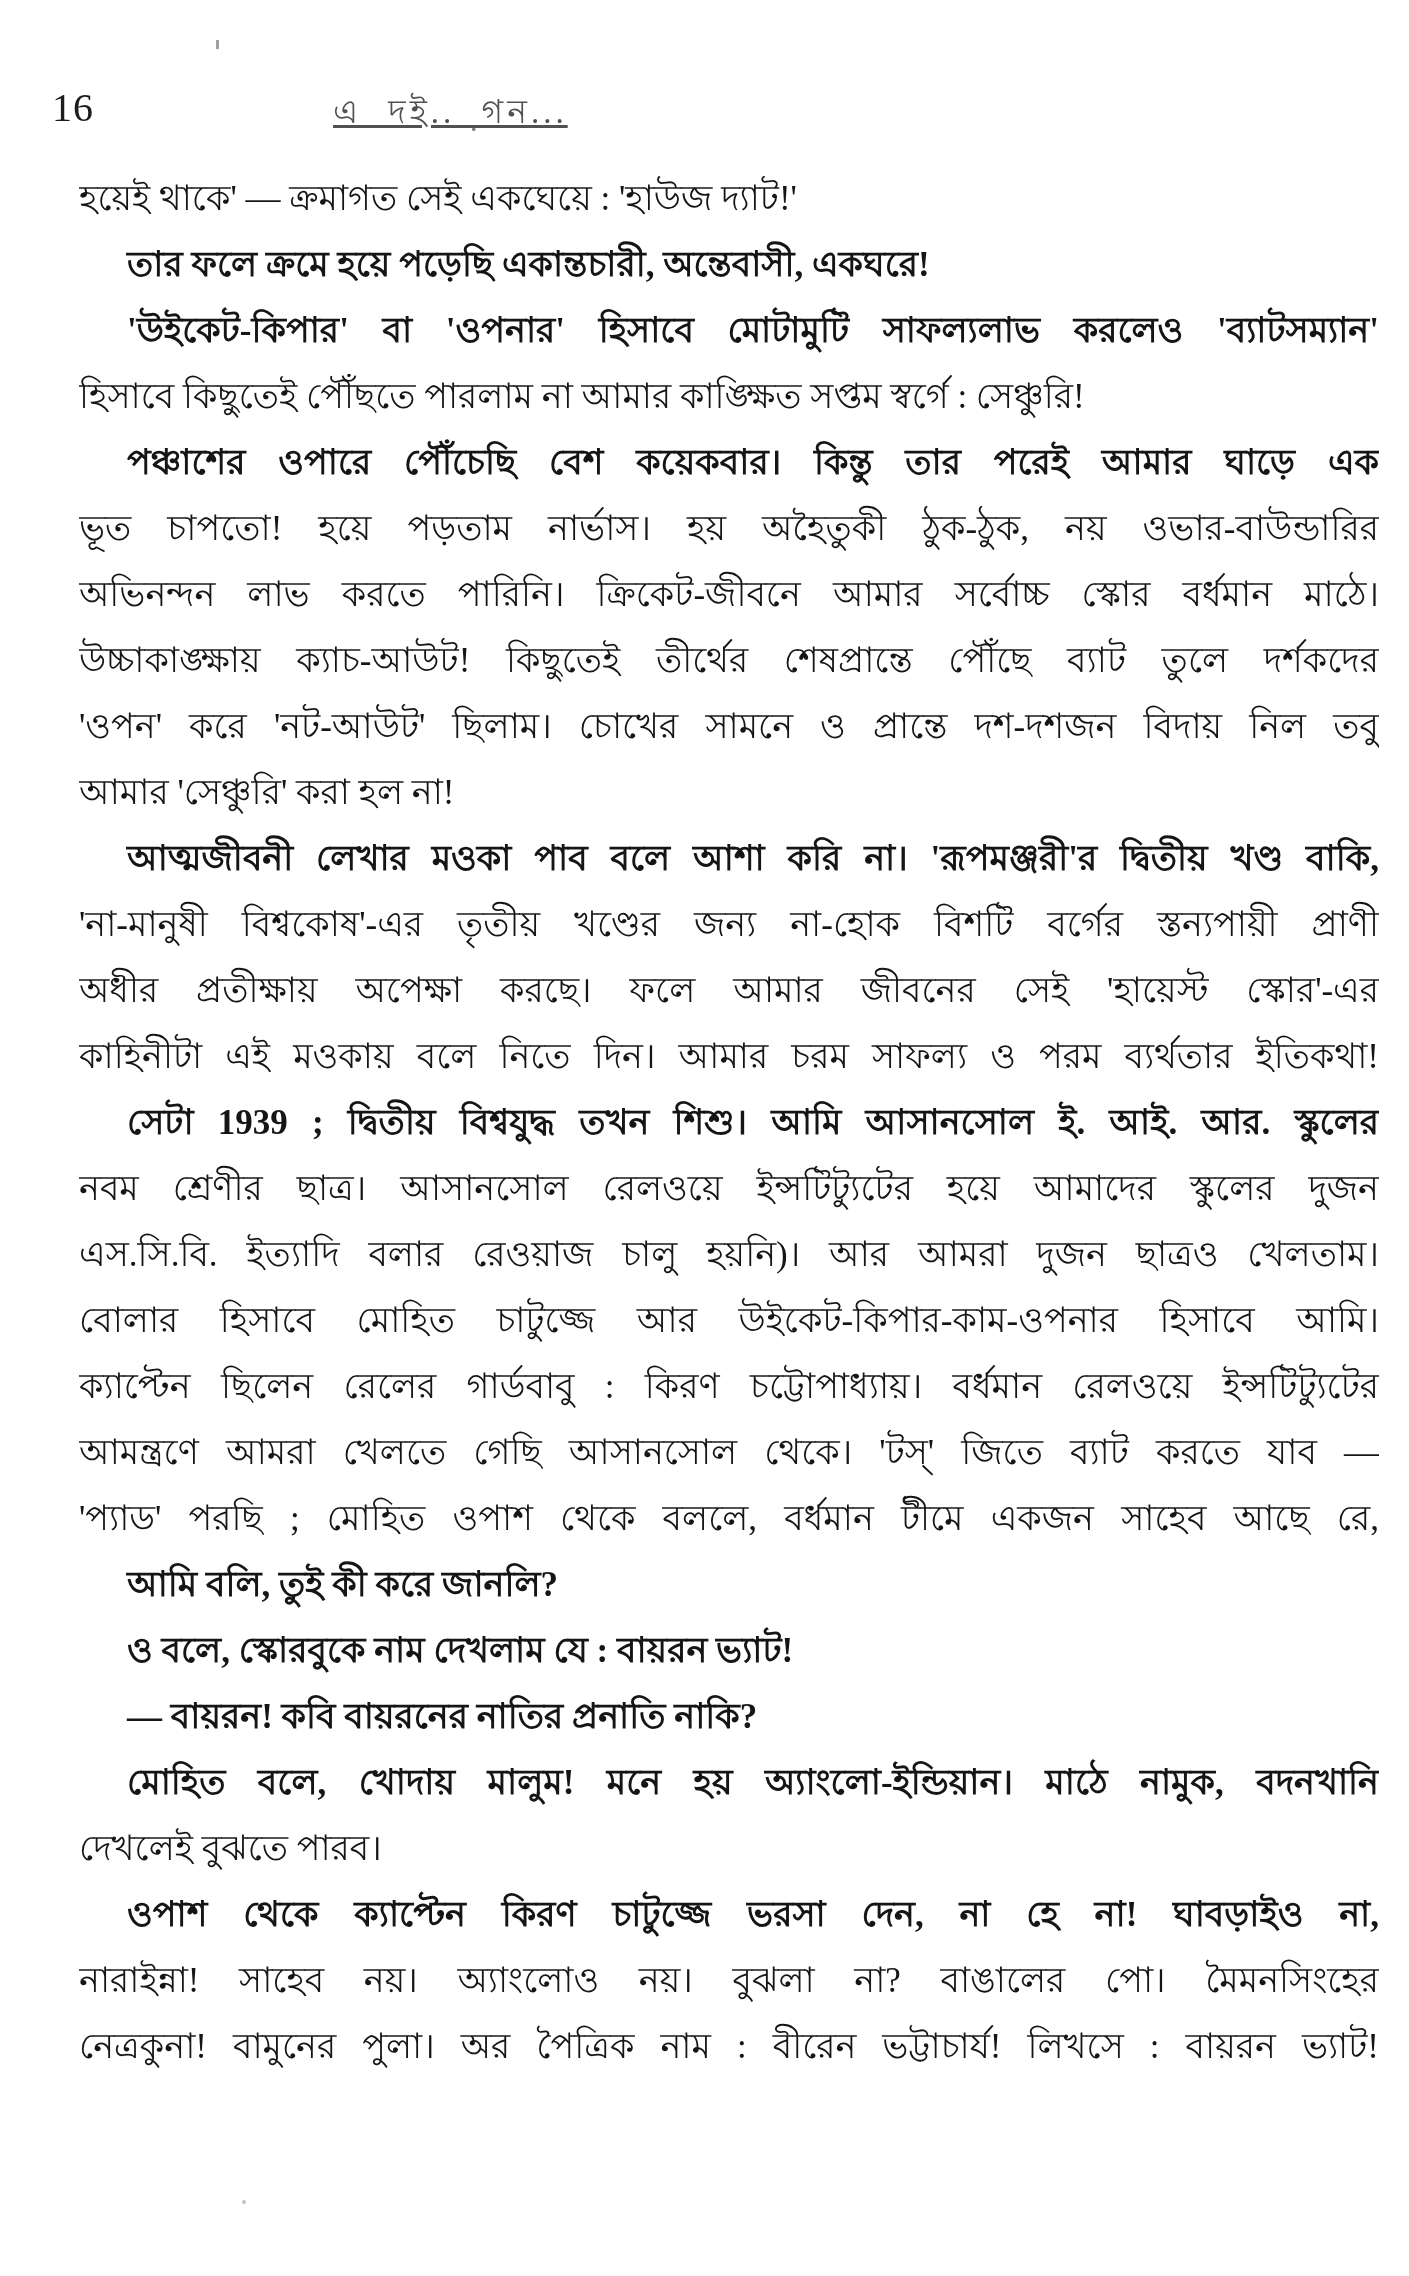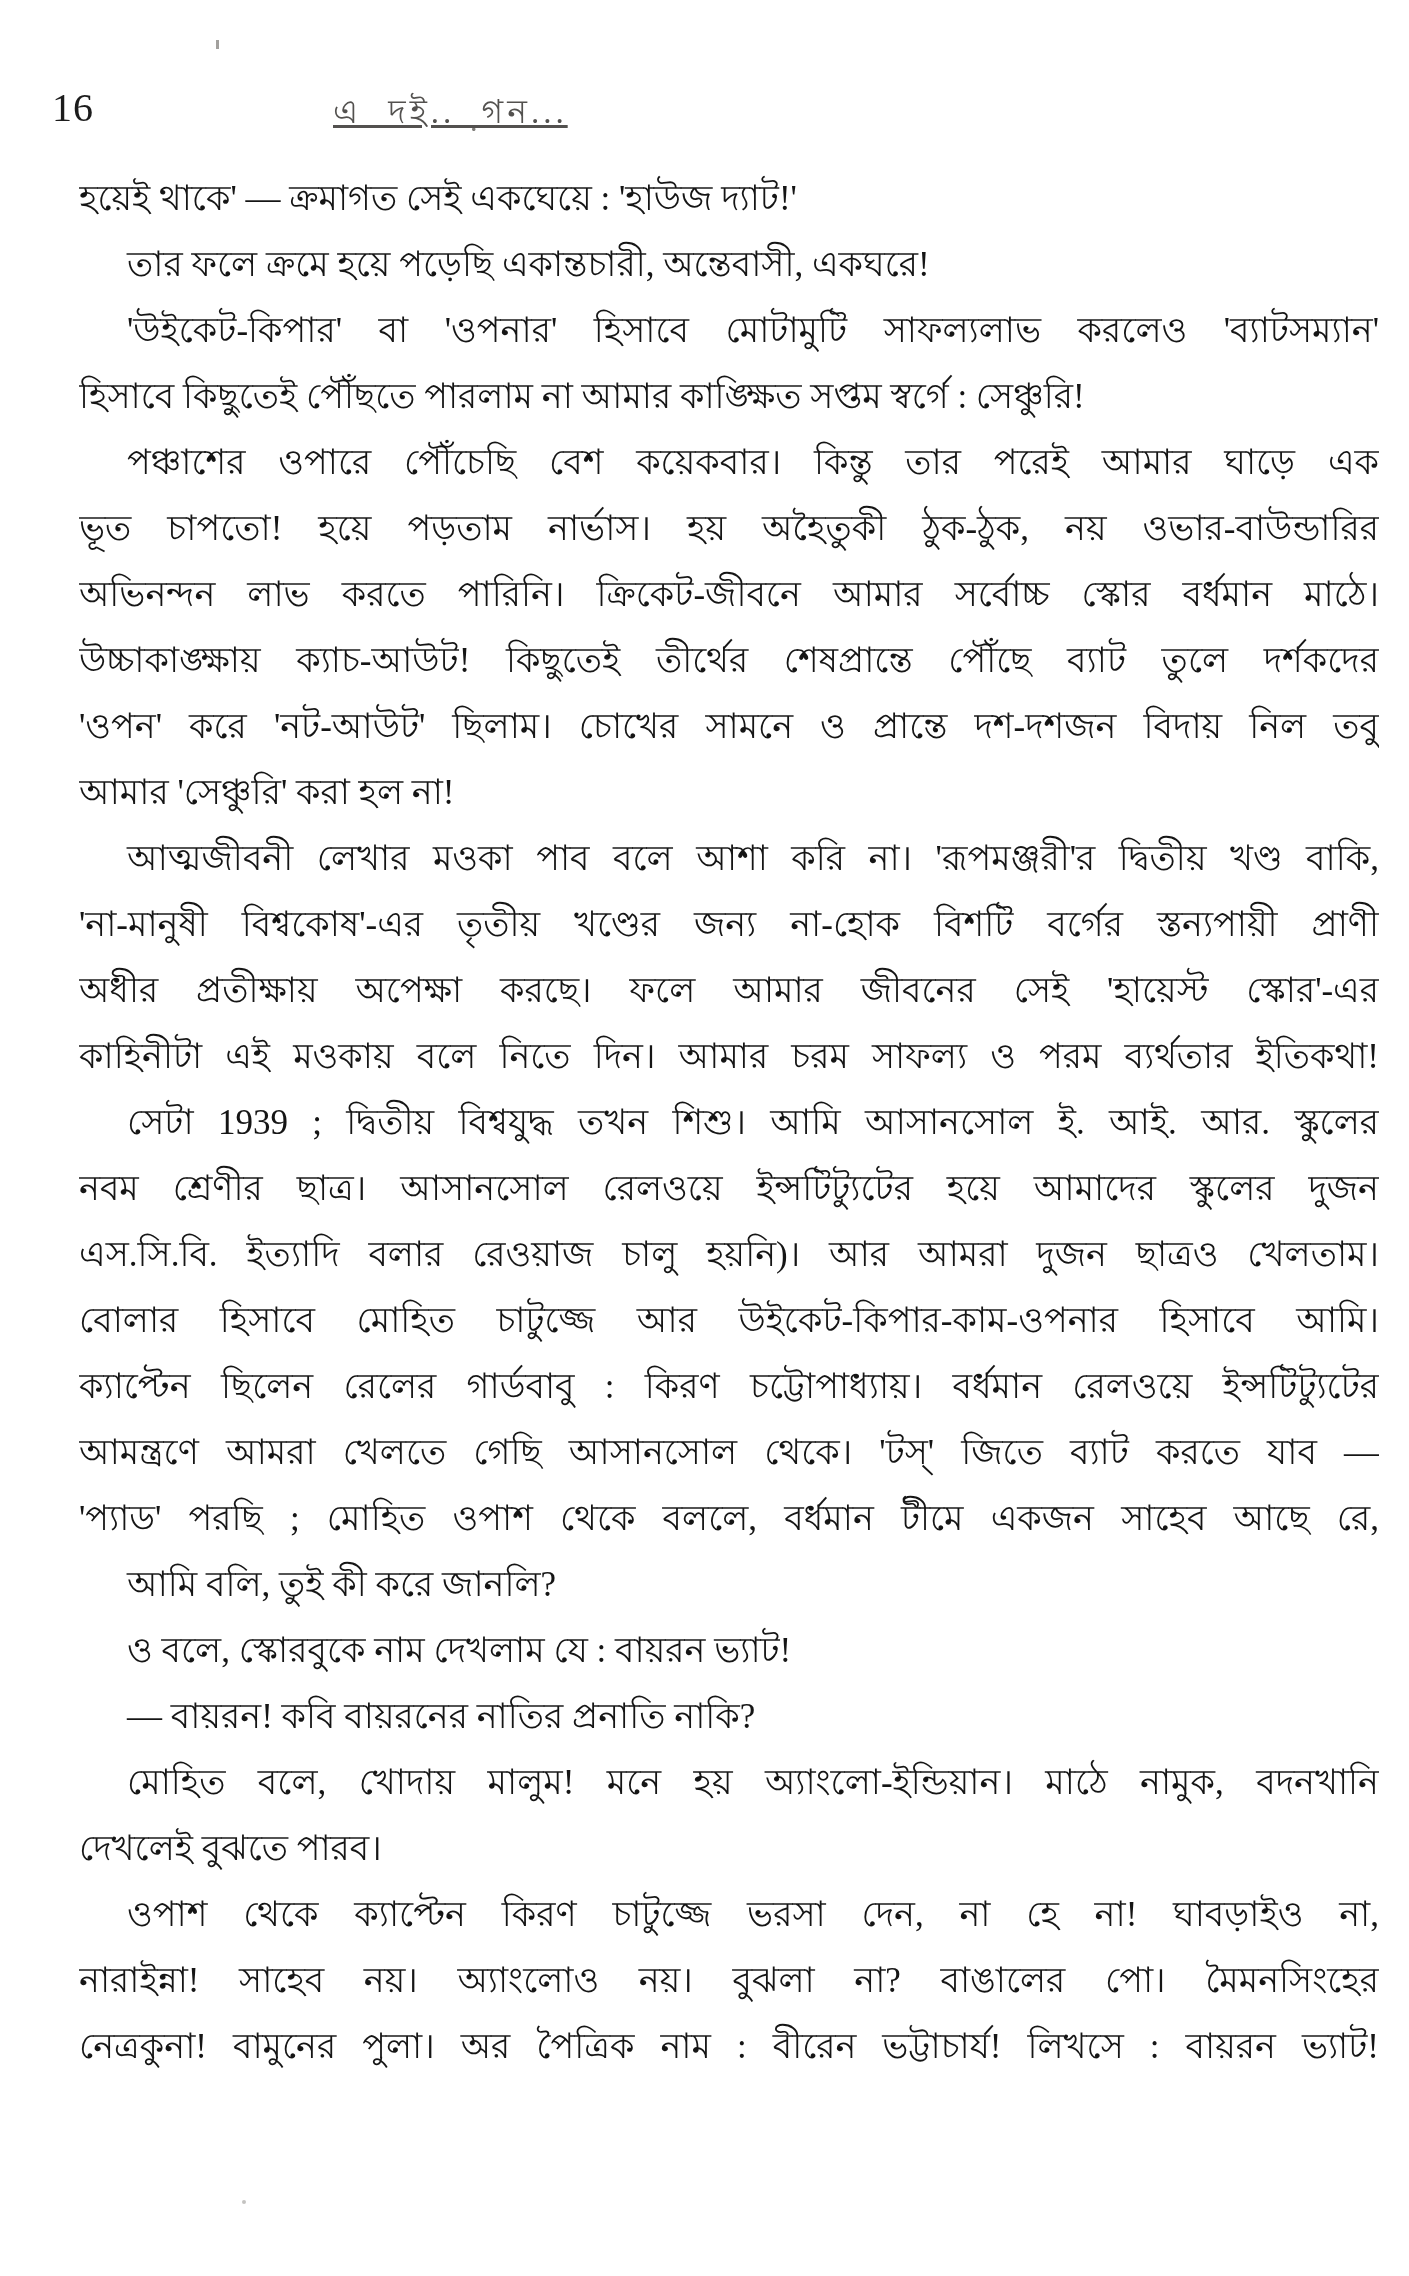--- a/index.html
+++ b/index.html
@@ -59,21 +59,21 @@
     font-size: 35px;
     font-weight: 500;
     white-space: nowrap;
     overflow: hidden;
   }
   .line.j {
     white-space: normal;
     text-align: justify;
     text-align-last: justify;
   }
-  .line.ind { text-indent: 48px; }
+  .line.ind { text-indent: 48px; font-weight: bold; }
 </style>
 </head>
 <body>
 
 <div class="page">
   <div class="speck s1"></div>
   <div class="speck s2"></div>
 
   <div class="page-number">16</div>
 

